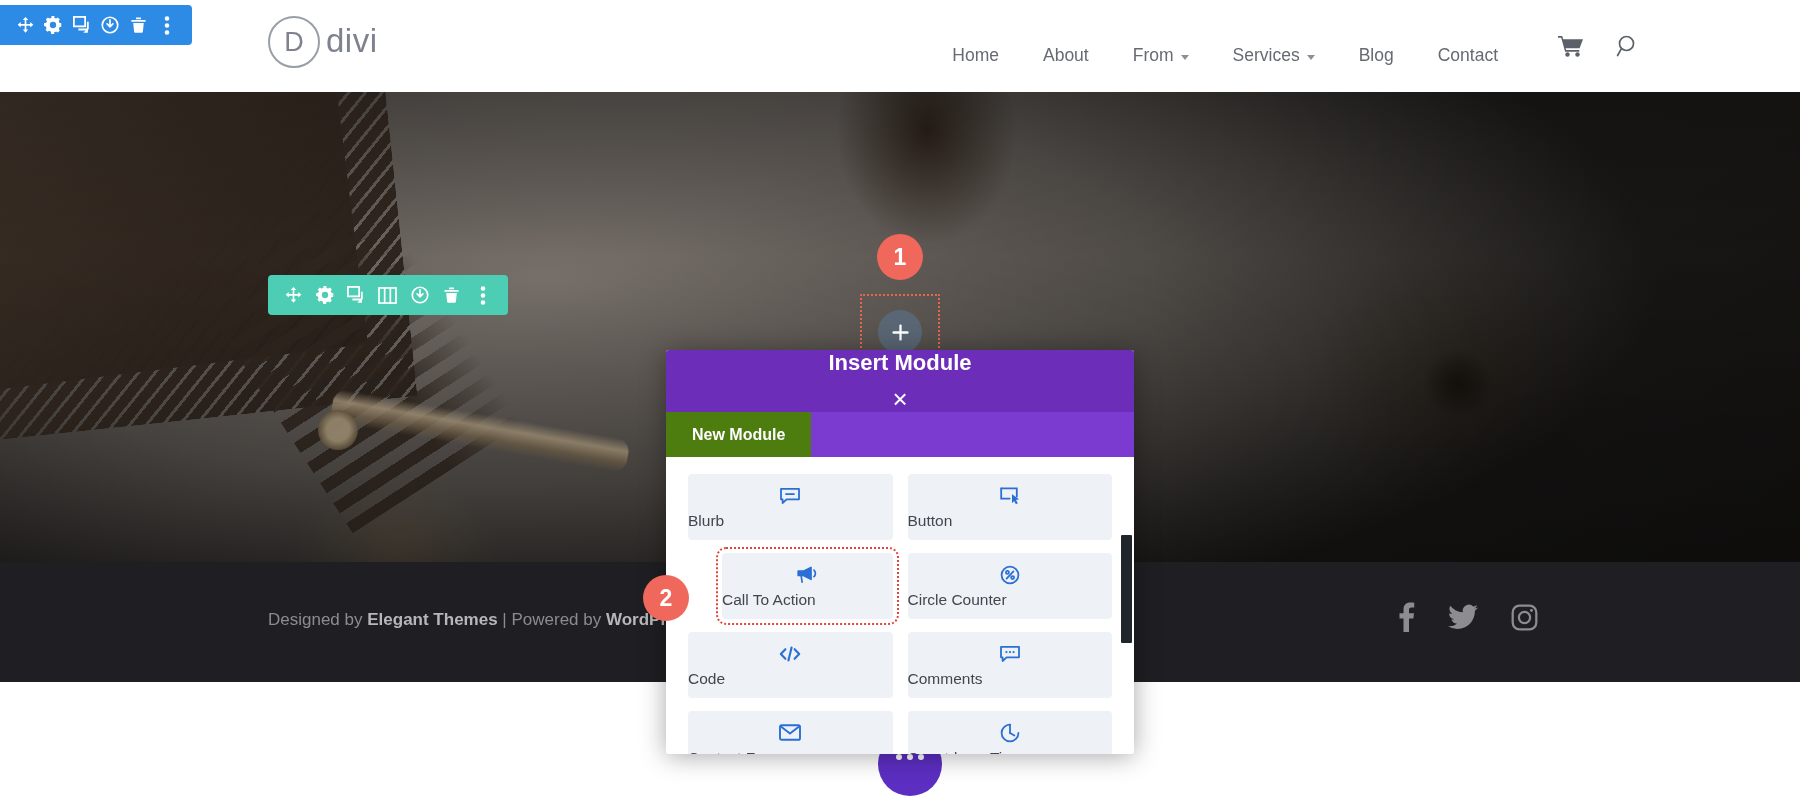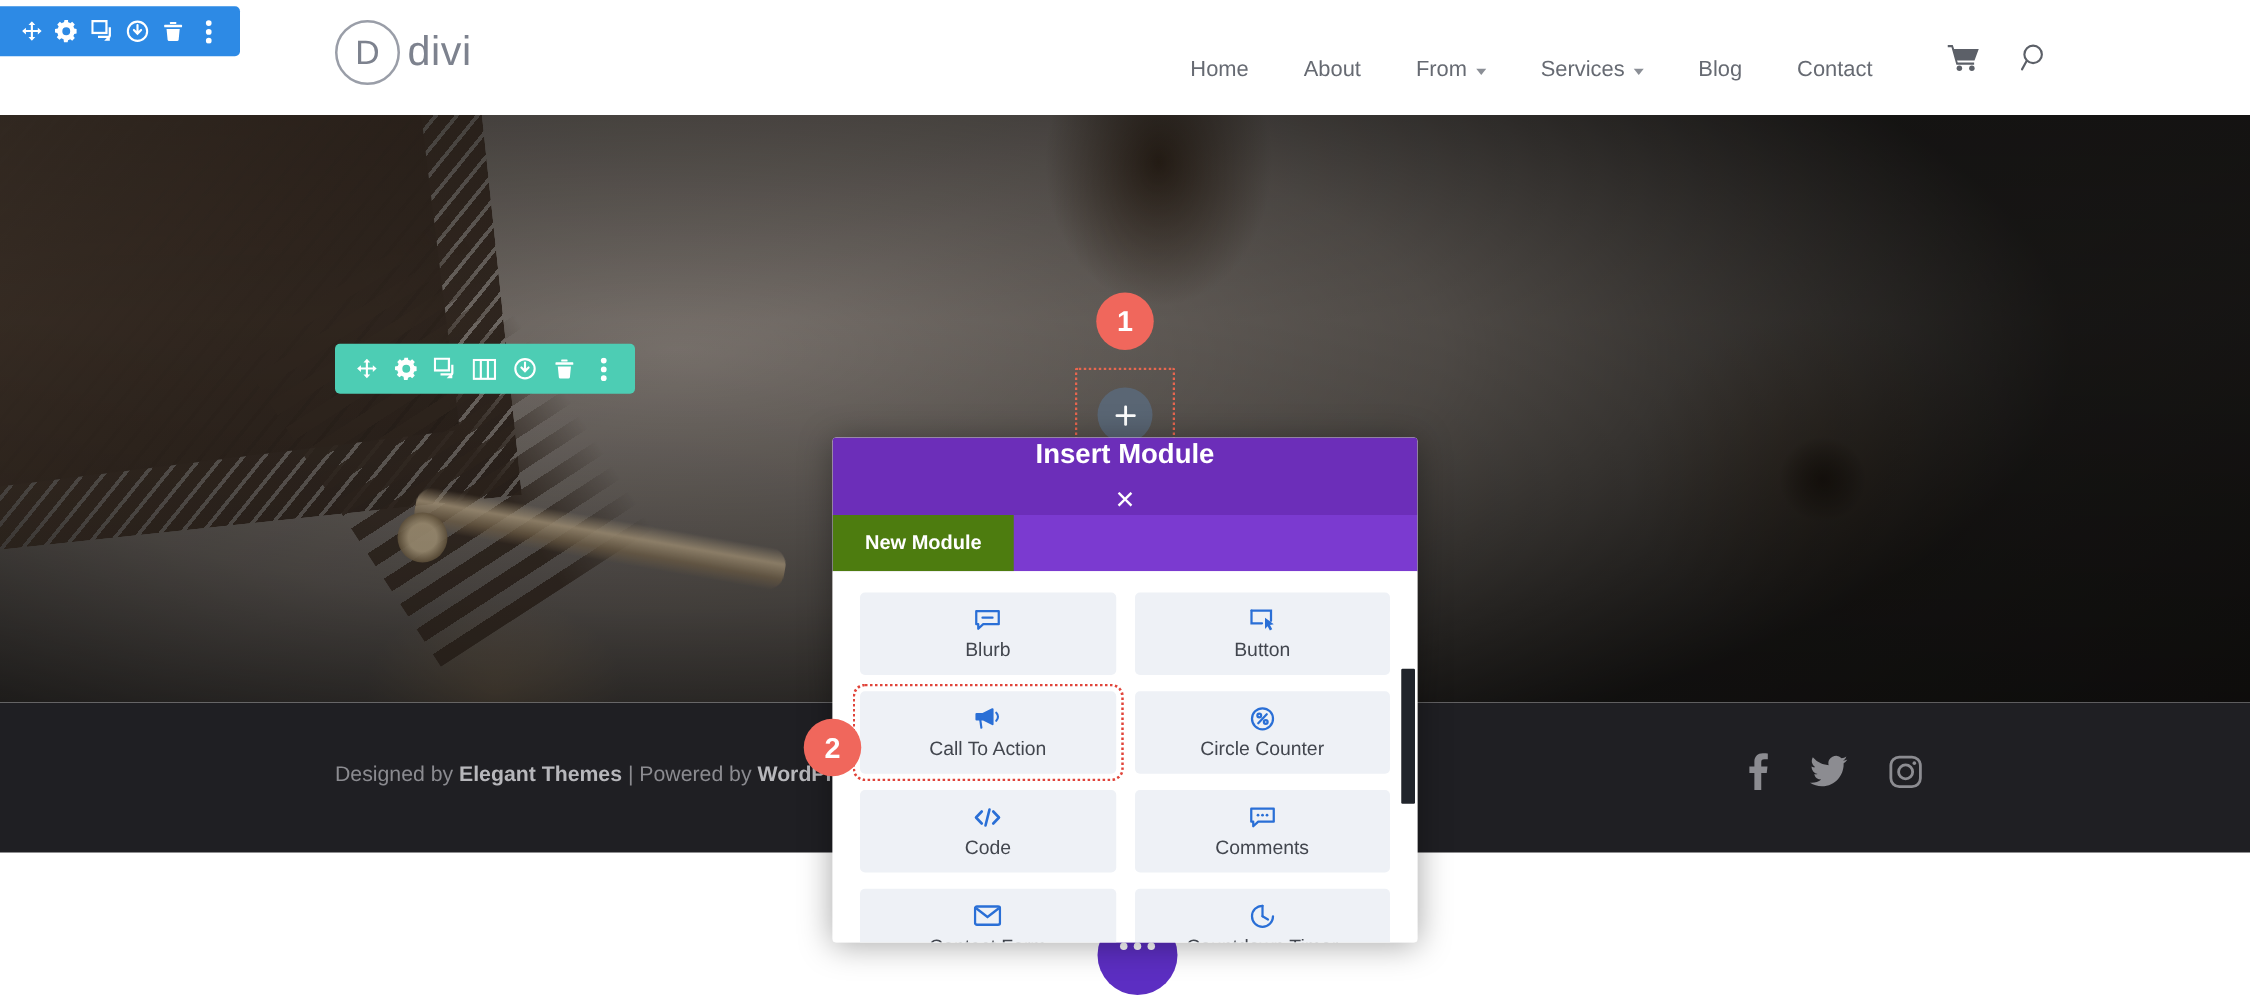--- a/index.html
+++ b/index.html
@@ -193,26 +193,26 @@
     padding: 0 26px; height: 100%;
   }
   .mtab.active { background: #4d7c0f; }
   .modal-body {
     position: relative; height: 297px; padding: 17px 22px 0 22px;
     overflow: hidden; background:#fff;
   }
   .mod-grid { display: grid; grid-template-columns: 1fr 1fr; gap: 13px 15px; }
   .mod-card {
     background: #eef1f6; border-radius: 4px; height: 66px;
-    display: flex; flex-direction: column; align-items: center; justify-content: center;
+    display: flex; flex-direction: column; justify-content: center;
     gap: 5px; cursor: pointer;
   }
   .mod-card .mico { color: #2a6fd6; display: flex; align-items:center; justify-content:center; height:22px;}
   .mod-card .mlbl { font-size: 15.5px; color: #42464e; }
-  .mod-card.selected { outline: 2px dotted #e0443a; outline-offset: 4px; }
+  .mod-card.selected { outline: 2px dotted #e0443a; outline-offset: 4px; margin-left: 34px; }
   .modal-scrollbar {
     position: absolute; right: 2px; top: 78px; width: 11px; height: 108px;
     background: #20242b; border-radius: 1px; cursor: pointer; z-index: 3;
   }
   .modal-scrolltrack {
     position: absolute; right: 2px; top: 0; width: 11px; height: 297px;
     background: transparent; z-index: 2;
   }
 </style>
 </head>

